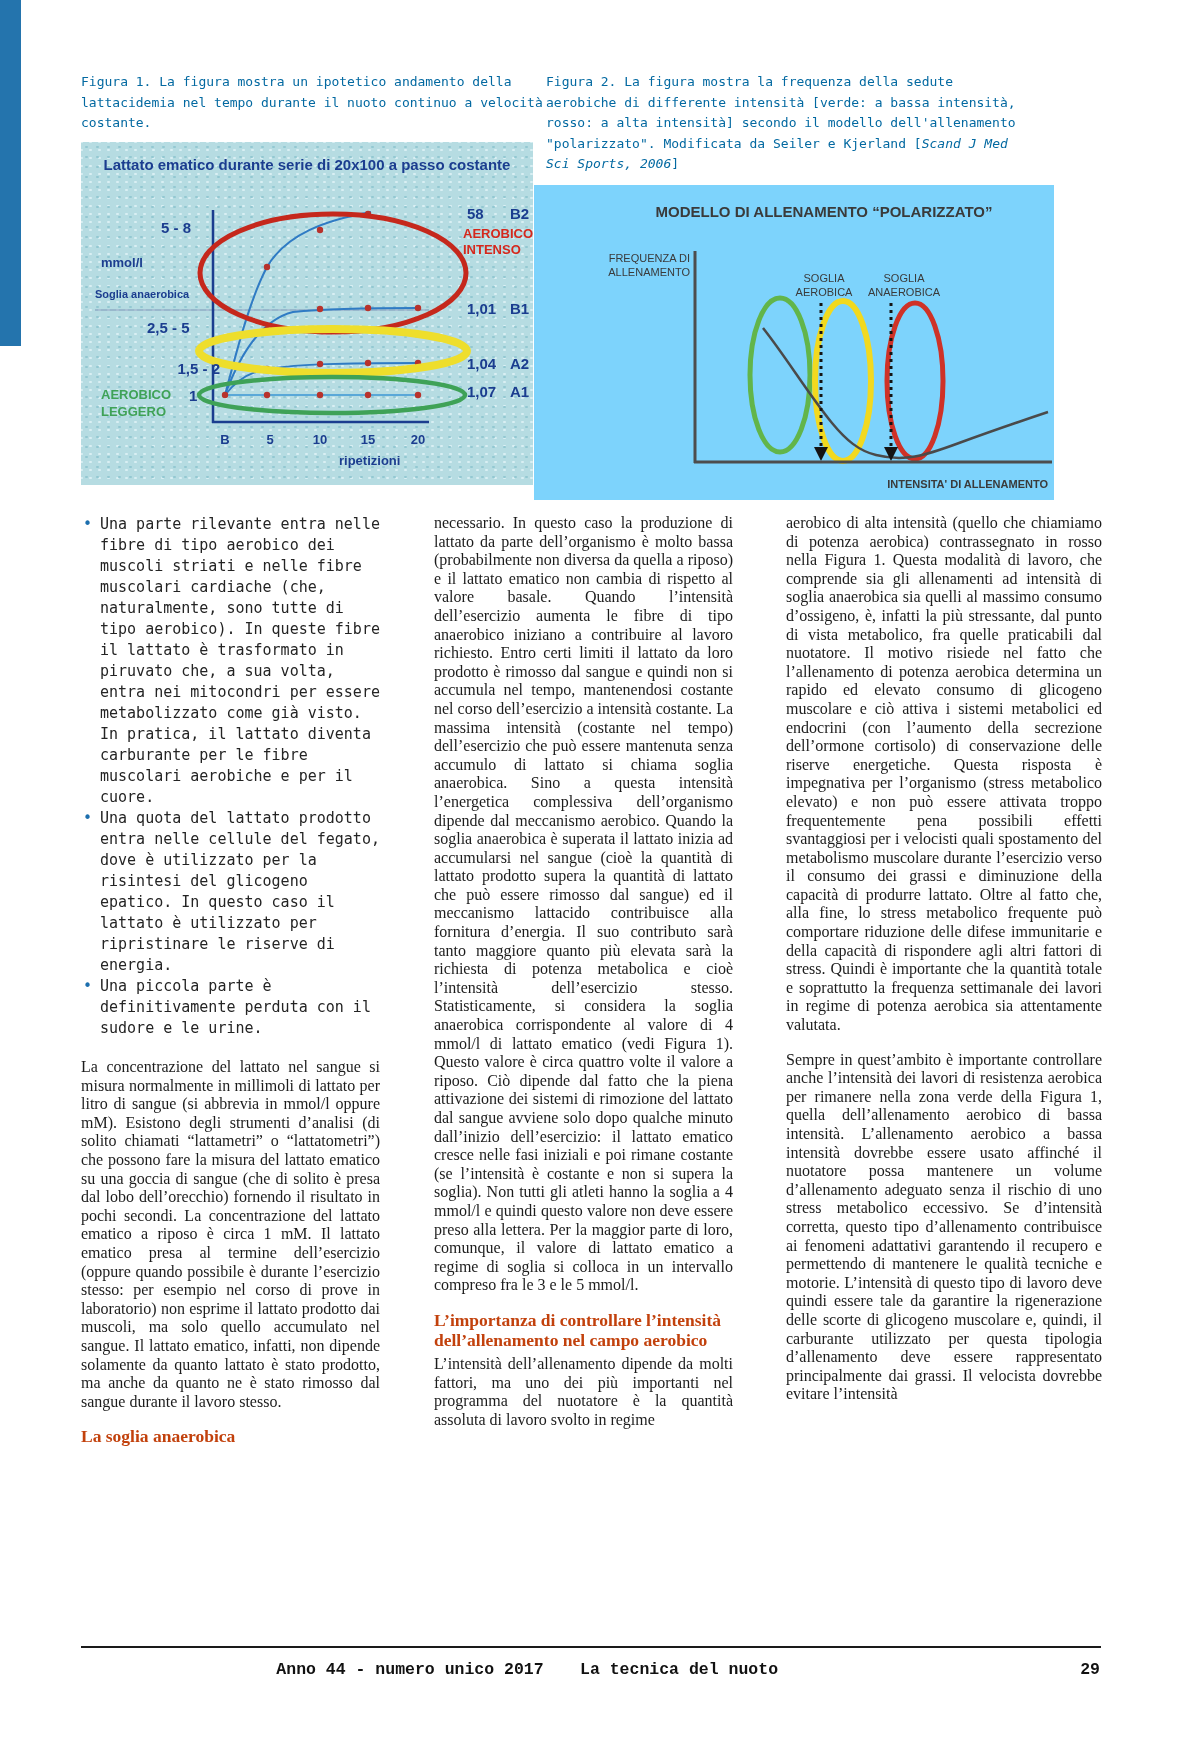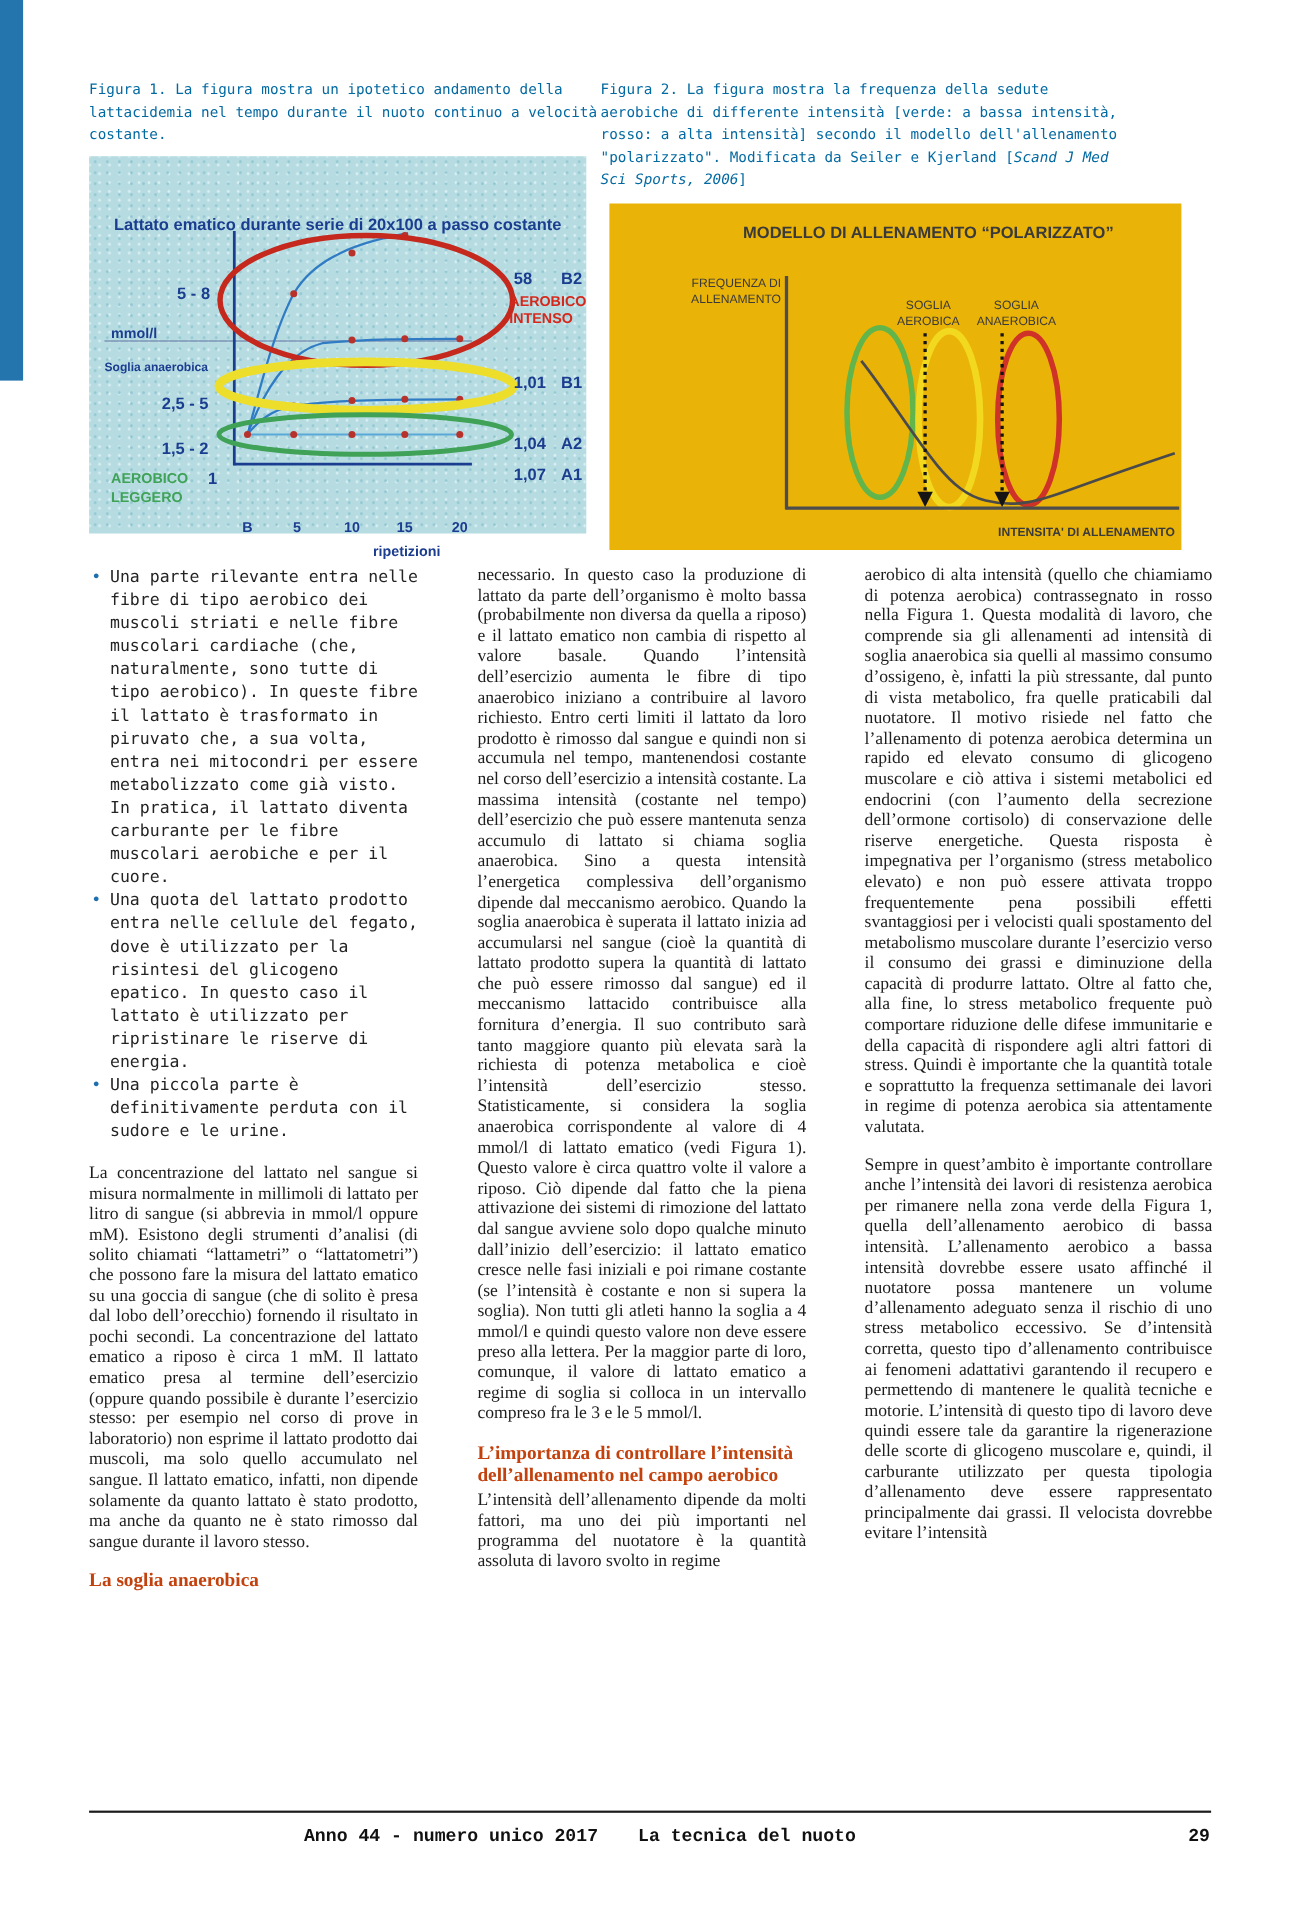--- a/index.html
+++ b/index.html
@@ -21,42 +21,42 @@
   
   .fig1{
     left:81px;top:142px;width:452px;height:343px;
     background-color:#b6dce2;
     background-image:
       radial-gradient(#93c8d2 1px, rgba(0,0,0,0) 1.6px),
       radial-gradient(#d9eff3 1px, rgba(0,0,0,0) 1.6px);
     background-size:11px 10px, 9px 8px;
     background-position:0 0, 5px 4px;
   }
-  .fig1 .lbl{position:absolute;font-family:"Liberation Sans", sans-serif;font-weight:bold;color:#1b3d8f;white-space:pre-line;margin-top:40px;}
+  .fig1 .lbl{position:absolute;font-family:"Liberation Sans", sans-serif;font-weight:bold;color:#1b3d8f;white-space:pre-line;}
   .f1-title{left:8px;top:14px;width:436px;text-align:center;font-size:15px;}
   .f1-58{left:386px;top:63px;width:40px;font-size:15px;}
   .f1-B2{left:429px;top:63px;font-size:15px;}
   .f1-aerint{left:382px;top:84px;width:84px;font-size:13px;line-height:16px;color:#d5281c !important;}
   .f1-y58{left:80px;top:77px;width:46px;font-size:15px;}
   .f1-mmol{left:20px;top:113px;font-size:13px;}
   .f1-soglia{left:14px;top:146px;font-size:11px;}
   .f1-y25{left:66px;top:177px;width:58px;font-size:15px;}
-  .f1-y15{left:66px;top:218px;width:58px;font-size:15px;}
+  .f1-y15{left:81px;top:218px;width:58px;font-size:15px;text-align:right;}
   .f1-one{left:108px;top:245px;font-size:15px;}
   .f1-aerleg{left:20px;top:244px;width:90px;font-size:13px;line-height:17px;color:#3fa257 !important;}
   .f1-b1v{left:386px;top:158px;width:40px;font-size:15px;}
   .f1-b1{left:429px;top:158px;font-size:15px;}
   .f1-a2v{left:386px;top:213px;width:40px;font-size:15px;}
   .f1-a2{left:429px;top:213px;font-size:15px;}
   .f1-a1v{left:386px;top:241px;width:40px;font-size:15px;}
   .f1-a1{left:429px;top:241px;font-size:15px;}
   .f1-xt{top:290px;width:18px;text-align:center;font-size:13px;}
   .f1-rip{left:258px;top:311px;font-size:13px;}
   
-  .fig2{left:554px;top:185px;width:520px;height:315px;background:#eab308;}
+  .fig2{left:534px;top:185px;width:520px;height:315px;background:#7dd3fc;}
   .fig2 .lbl{position:absolute;font-family:"Liberation Sans", sans-serif;color:#3a3a3a;white-space:pre-line;}
   .f2-title{left:110px;top:18px;width:360px;text-align:center;font-weight:bold;font-size:15px;color:#262626;}
   .f2-ylab{left:8px;top:66px;width:148px;text-align:right;font-size:11px;line-height:14px;color:#3e3e3e;}
   .f2-sa{left:250px;top:86px;width:80px;text-align:center;font-size:11px;line-height:14px;}
   .f2-san{left:326px;top:86px;width:88px;text-align:center;font-size:11px;line-height:14px;}
   .f2-xlab{left:310px;top:293px;width:204px;text-align:right;font-weight:bold;font-size:11px;color:#5a5a5a;}
   
   .col{position:absolute;top:514px;}
   .col1{left:81px;width:299px;}
   .col2{left:434px;width:299px;}

